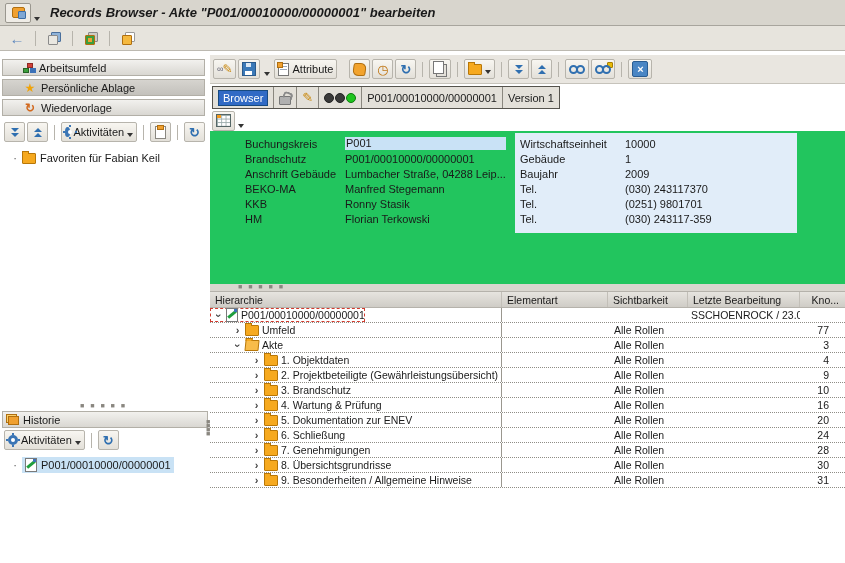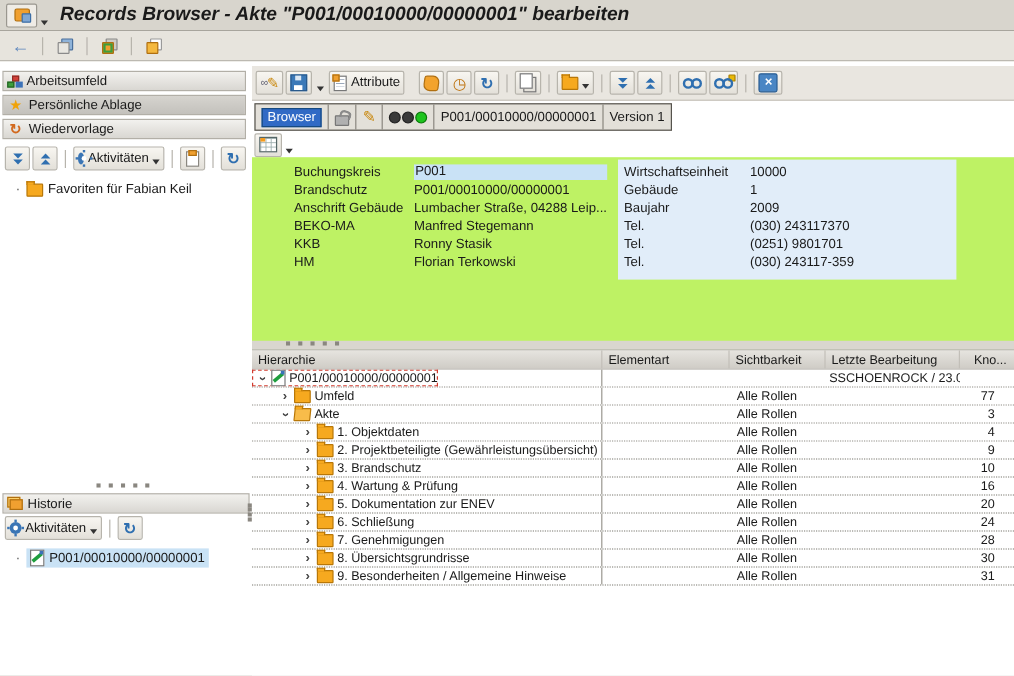--- a/index.html
+++ b/index.html
@@ -9,42 +9,42 @@
 
   
   .titlebar{position:absolute;left:0;top:0;width:845px;height:26px;background:#d8d5cd;
             border-bottom:1px solid #a8a59d;display:flex;align-items:center;padding-left:5px;box-sizing:border-box;}
   .title-icn{width:24px;height:18px;border:1px solid #9a978f;background:#efece6;border-radius:2px;
              display:inline-flex;align-items:center;justify-content:center;position:relative;}
   .title-glyph{width:11px;height:9px;background:#f0a030;border:1px solid #b06f10;border-radius:2px;position:relative;}
   .title-glyph::after{content:"";position:absolute;right:-2px;bottom:-2px;width:6px;height:6px;background:#7fa7d4;border:1px solid #3c6ea5;border-radius:1px;}
   .dd{width:0;height:0;border-left:3px solid transparent;border-right:3px solid transparent;border-top:4px solid #333;display:inline-block;}
   .title-dd{margin-left:3px;margin-right:10px;align-self:flex-end;margin-bottom:4px;}
-  .title-text{font-size:16px;font-weight:bold;font-style:italic;}
+  .title-text{font-size:13px;font-weight:bold;font-style:italic;}
 
   
   .systoolbar{position:absolute;left:0;top:26px;width:845px;height:25px;background:#e7e4dd;
               border-bottom:1px solid #bcb9b1;display:flex;align-items:center;padding-left:6px;box-sizing:border-box;gap:3px;}
   .sbtn{min-width:22px;height:20px;display:inline-flex;align-items:center;justify-content:center;border-radius:2px;}
   .tsep{width:1px;height:15px;background:#b7b4ac;margin:0 4px;display:inline-block;}
   .ic-back{font-size:15px;font-weight:bold;color:#5e87bd;line-height:1;}
   .winsq{width:13px;height:13px;position:relative;display:inline-block;}
   .winsq::before{content:"";position:absolute;top:0;right:0;width:8px;height:8px;border:1px solid #6b6b6b;border-radius:1px;}
   .winsq::after{content:"";position:absolute;bottom:0;left:0;width:8px;height:8px;border-radius:1px;}
   .winsq.blue::before{background:#8fb3d9;border-color:#4a6f9c;}
   .winsq.blue::after{background:#e9e7e1;border:1px solid #8a8a8a;}
   .winsq.green::before{background:#cfccc5;border-color:#8a8a8a;}
   .winsq.green::after{background:#f0a030;border:1px solid #b06f10;box-shadow:inset 0 0 0 2px #3c9e3c;}
   .winsq.orange::before{background:#fff;border-color:#9a9a9a;}
   .winsq.orange::after{background:#f5b93f;border:1px solid #b06f10;}
 
   
   .left-panel{position:absolute;left:2px;top:56px;width:203px;bottom:4px;background:#fff;}
   .acc{height:15px;margin:0 0 3px 0;background:linear-gradient(#f2f1ee,#d9d7d2);border:1px solid #b2afa7;
-       display:flex;align-items:center;padding-left:3px;gap:4px;cursor:default;}
+       display:flex;align-items:center;padding-left:20px;gap:4px;cursor:default;}
   .acc.active{background:linear-gradient(#d6d4cf,#c3c1bc);}
   .sic{width:14px;display:inline-flex;justify-content:center;align-items:center;font-size:12px;line-height:1;}
   .sg.star{color:#f0a309;}
   .sg.resub{color:#d2691e;font-weight:bold;}
   .ic-org{width:12px;height:12px;position:relative;}
   .ic-org::before{content:"";position:absolute;top:1px;left:4px;width:4px;height:3px;background:#d04038;border:1px solid #8f2a24;}
   .ic-org::after{content:"";position:absolute;bottom:1px;left:0;width:4px;height:3px;background:#3c9e3c;border:1px solid #256325;box-shadow:7px 0 0 #3c72b8;}
   .ic-pin{width:12px;height:12px;position:relative;}
   .ic-pin::before{content:"";position:absolute;top:1px;left:5px;width:5px;height:5px;background:#c23b2e;border-radius:50%;}
   .ic-pin::after{content:"";position:absolute;top:5px;left:1px;width:7px;height:2px;background:#8a2418;transform:rotate(40deg);}
@@ -119,21 +119,21 @@
   .lights i{width:8px;height:8px;border-radius:50%;border:1px solid #222;display:inline-block;}
   .lights .l1,.lights .l2{background:#3a3a3a;}
   .lights .l3{background:#1ec41e;border-color:#0c7a0c;}
 
   .mini-tb{position:absolute;left:2px;top:56px;height:19px;display:flex;align-items:center;gap:1px;}
   .ic-grid{width:13px;height:11px;border:1px solid #566;background:
       linear-gradient(90deg,#9aa 1px,transparent 1px) 0 0/4.3px 100%,
       linear-gradient(#9aa 1px,transparent 1px) 0 0/100% 3.6px,#fff;position:relative;display:inline-block;}
   .ic-grid::before{content:"";position:absolute;top:0;left:0;width:4px;height:3px;background:#f59b1e;}
 
-  .form-area{position:absolute;left:0;top:76px;right:0;height:195px;background:#bef264;}
+  .form-area{position:absolute;left:0;top:76px;right:0;height:195px;background:#22c55e;}
   .form-left{position:absolute;left:35px;top:5px;}
   .frow{display:flex;height:15px;align-items:center;}
   .flab{width:100px;flex:0 0 auto;}
   .fval{white-space:nowrap;}
   .fval.hl{background:#c9e2f6;width:160px;height:13px;line-height:13px;padding-left:1px;}
   .form-right{position:absolute;left:305px;top:2px;width:282px;height:100px;background:#e1edf9;}
   .form-right .frow{padding-left:5px;}
   .form-right .flab{width:105px;}
 
   .gap-strip{position:absolute;left:0;top:229px;right:0;height:7px;background:#d9d6cf;

